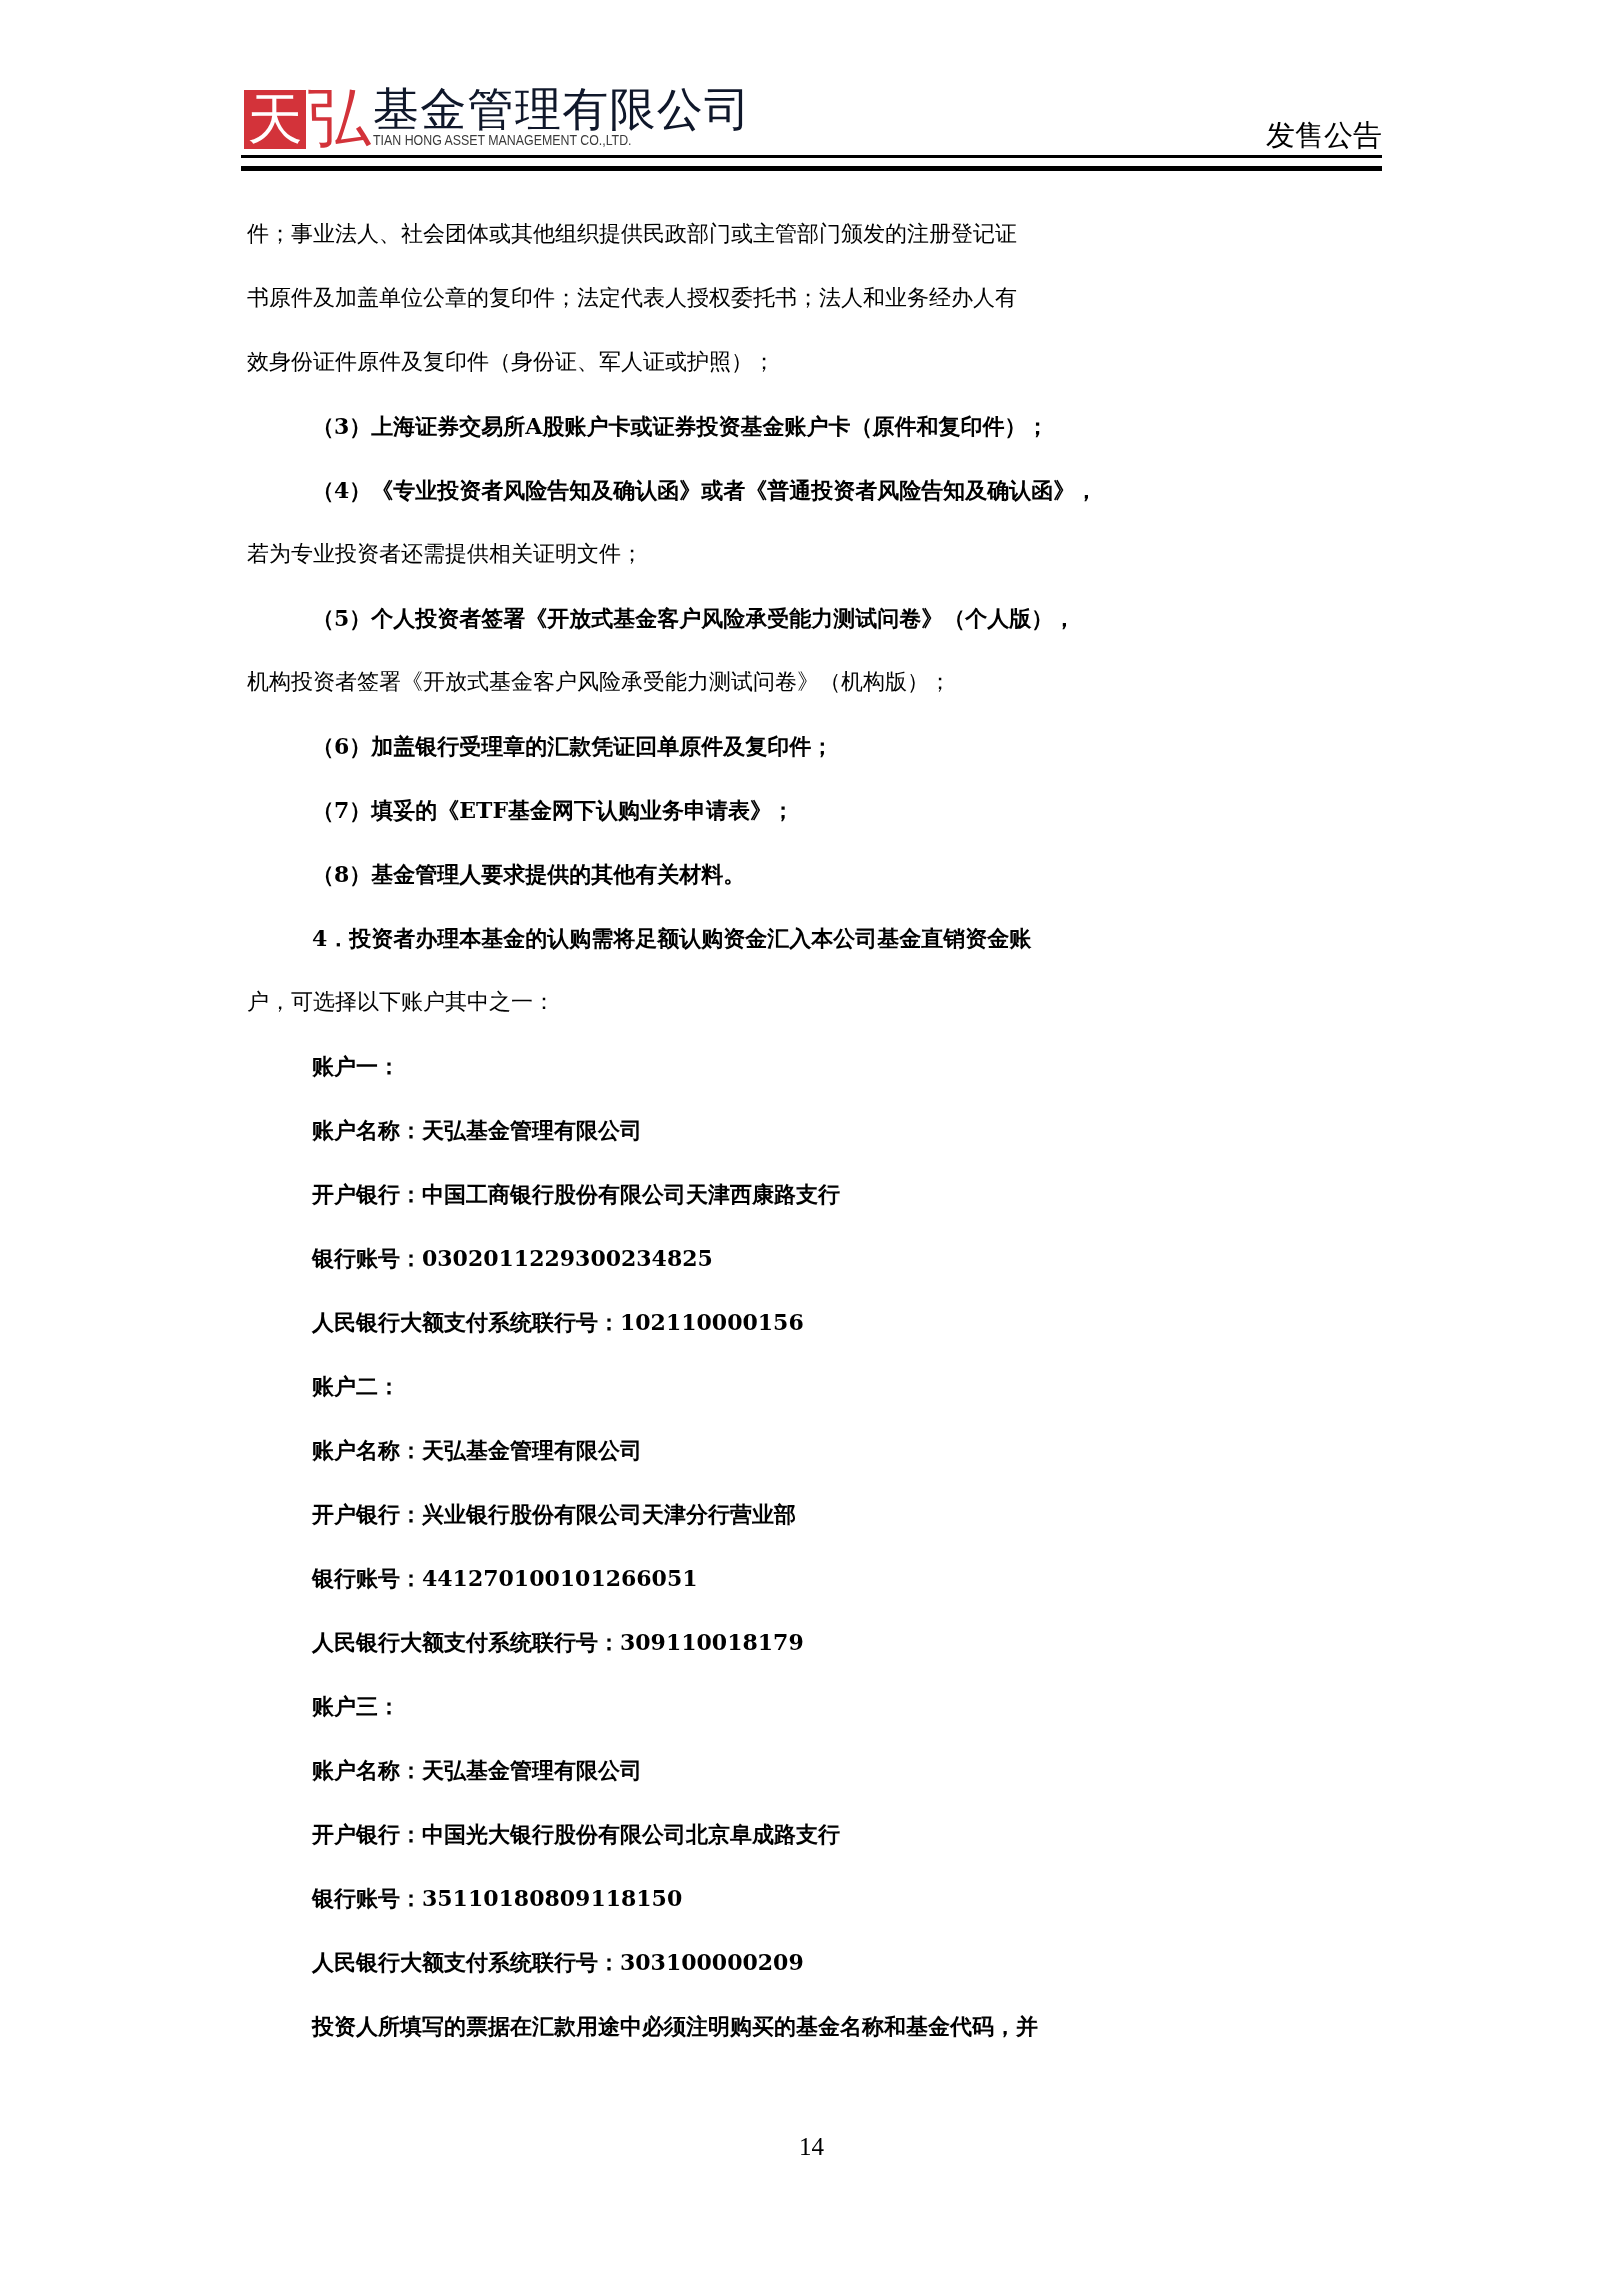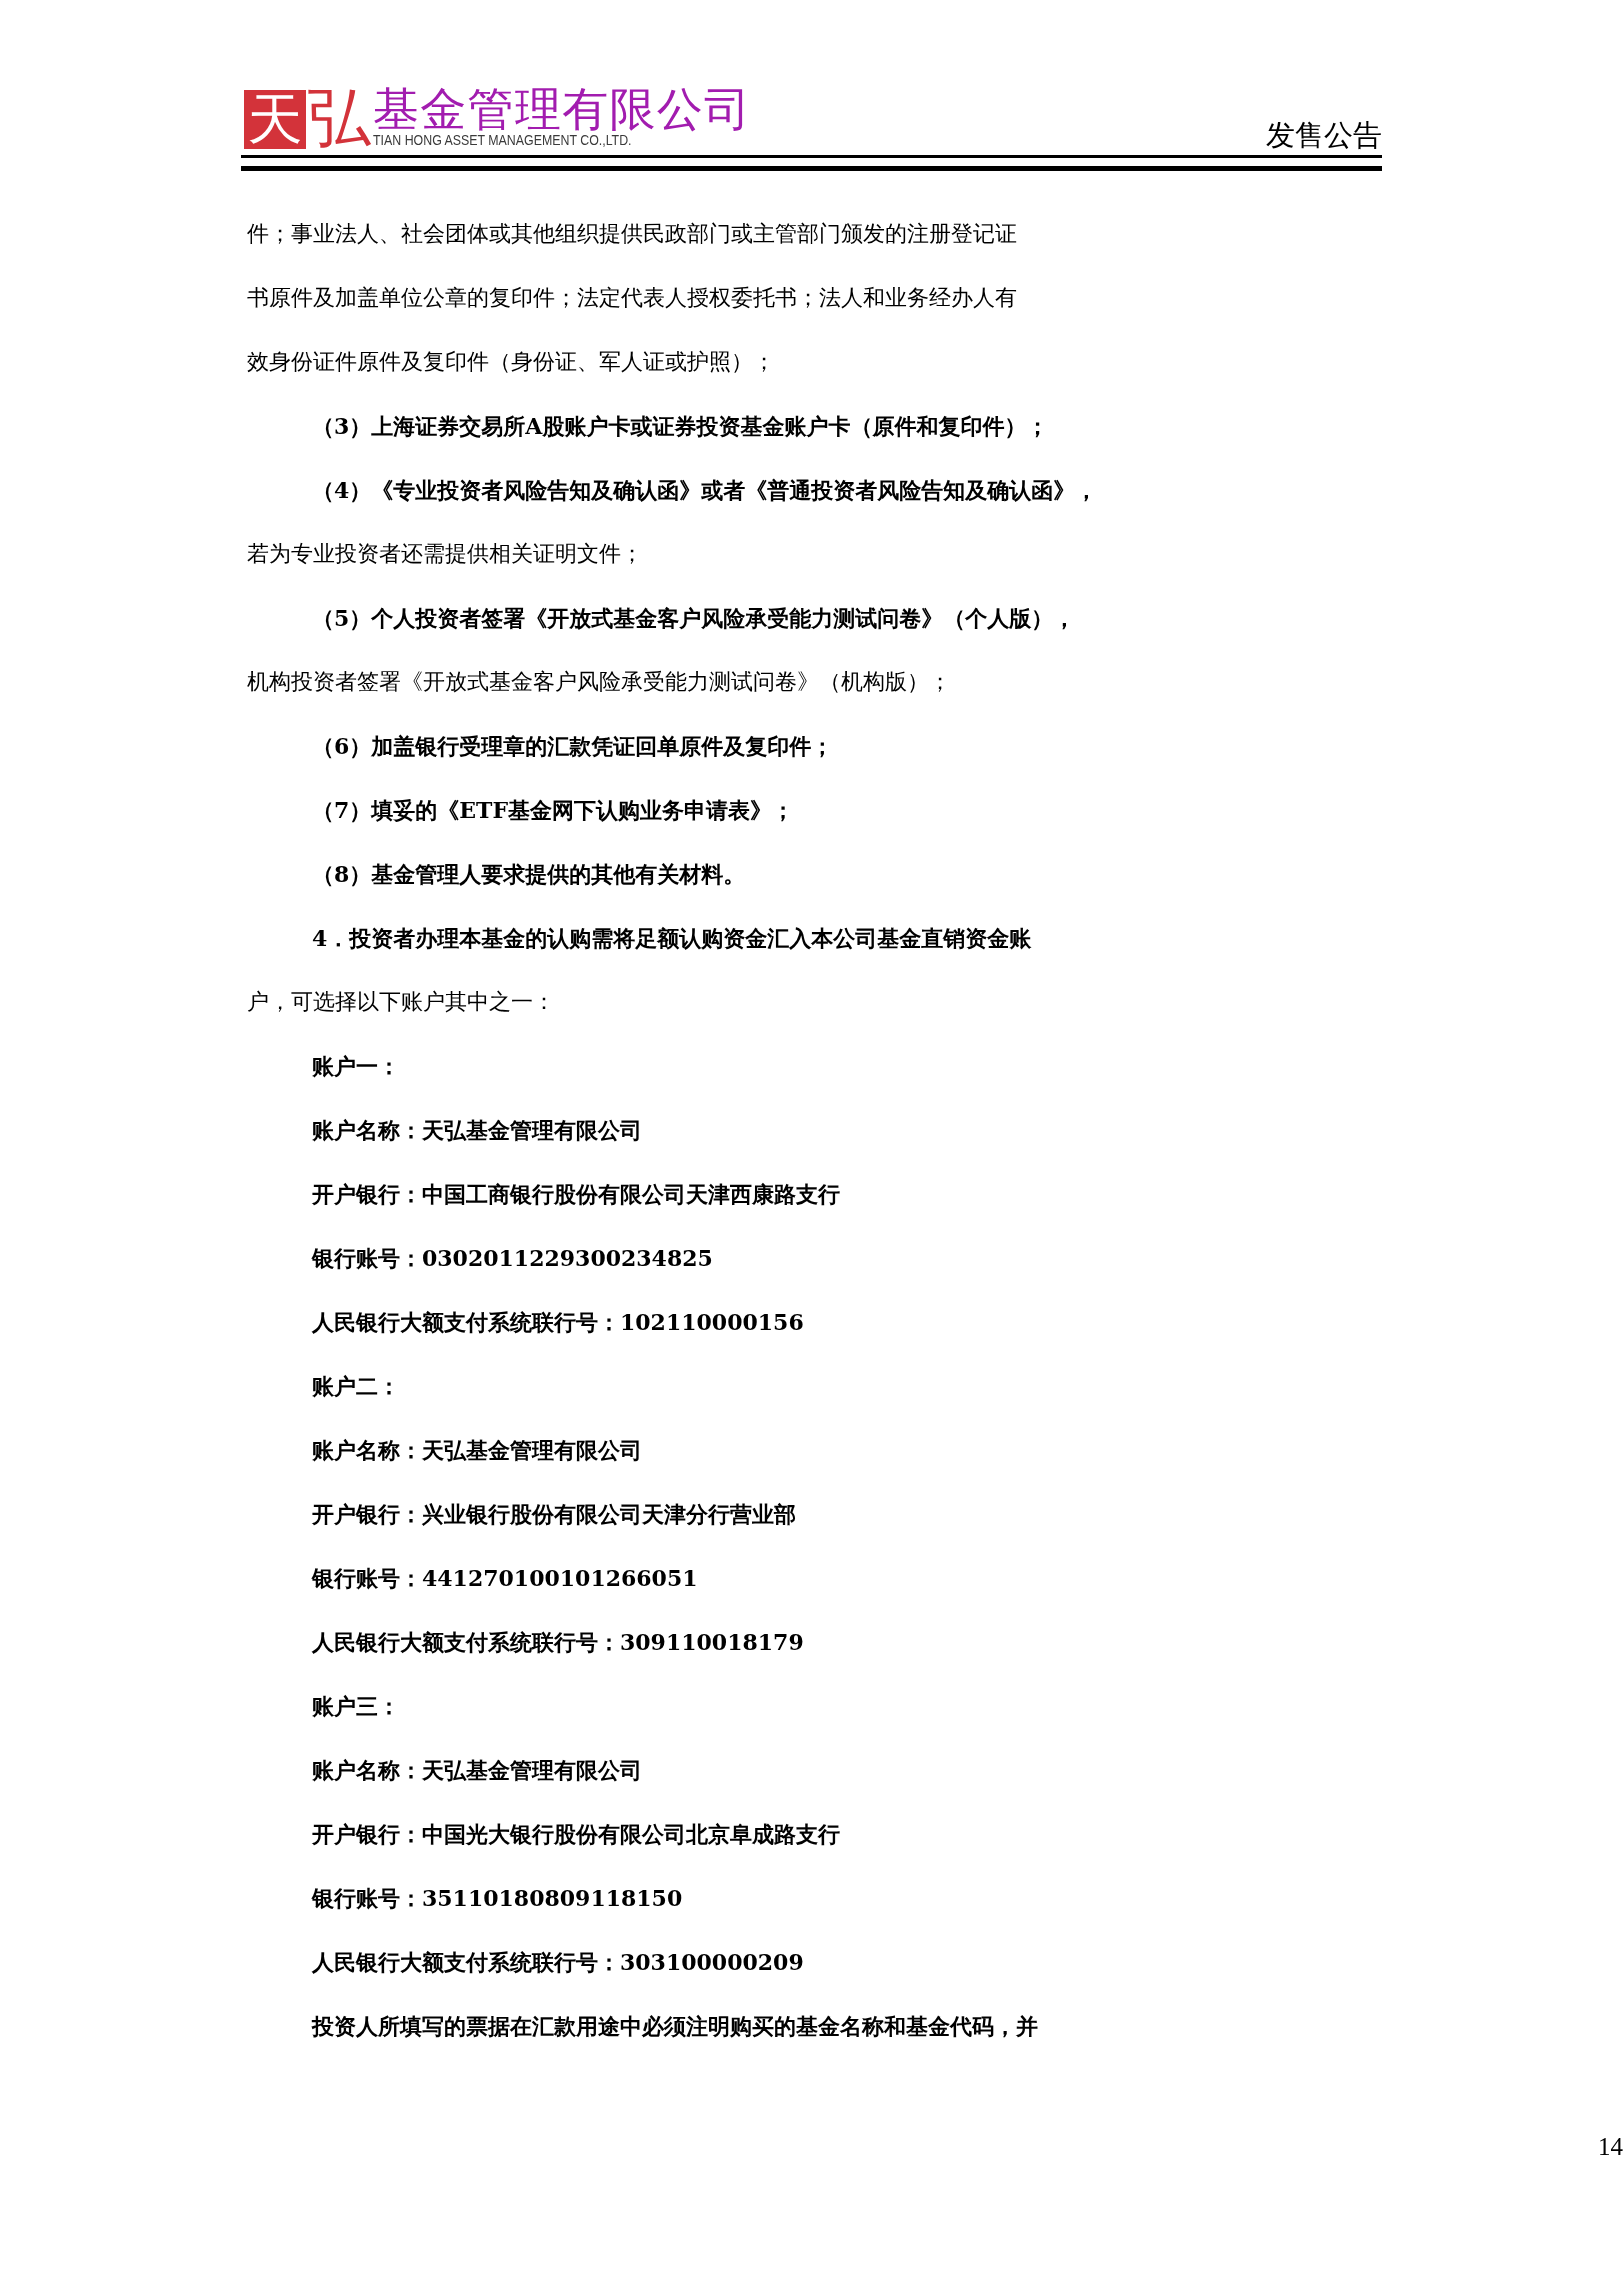--- a/index.html
+++ b/index.html
@@ -4,32 +4,32 @@
 <style>
   html, body { margin: 0; padding: 0; background: #ffffff; }
   body { width: 1623px; height: 2295px; position: relative; overflow: hidden;
          font-family: "DejaVu Serif", "Liberation Serif", serif; color: #000; }
   .logo-box { position: absolute; left: 244px; top: 90px; width: 62px; height: 59px;
               background: #d3333a; color: #fff; font-size: 55px; line-height: 59px;
               text-align: center; font-family: "DejaVu Sans", sans-serif; }
   .logo-hong { position: absolute; left: 308px; top: 85px; font-size: 63px; line-height: 65px;
                color: #d3333a; font-family: "DejaVu Sans", sans-serif; }
   .logo-cn { position: absolute; left: 373px; top: 86px; font-size: 46px; line-height: 47px;
-             color: #a21caf; letter-spacing: 1.3px; font-family: "DejaVu Sans", sans-serif; }
+             color: #0f172a; letter-spacing: 1.3px; font-family: "DejaVu Sans", sans-serif; }
   .logo-en { position: absolute; left: 373px; top: 133px; font-size: 14.4px; line-height: 15.7px;
              color: #3a3a3a; font-family: "Liberation Sans", sans-serif; transform: scaleX(0.86);
              transform-origin: left top; white-space: nowrap; }
   .doc-type { position: absolute; left: 1266px; top: 118px; font-size: 29px; line-height: 34px;
               white-space: nowrap; text-align: right; }
   .rule-thin { position: absolute; left: 241px; top: 155px; width: 1141px; height: 2.6px; background: #000; }
   .rule-thick { position: absolute; left: 241px; top: 166px; width: 1141px; height: 4.6px; background: #000; }
   .body { position: absolute; left: 247px; top: 202px; width: 1132px; }
   .line { height: 64px; line-height: 64px; font-size: 22px; white-space: nowrap; }
   .indent { padding-left: 65px; font-weight: bold; }
-  .page-num { position: absolute; left: 0; width: 1623px; top: 2132px; text-align: right;
+  .page-num { position: absolute; left: 0; width: 1623px; top: 2132px; text-align: center;
               font-size: 25px; line-height: 29px; font-family: "Liberation Serif", serif; }
 </style>
 </head>
 <body>
 
 <div>
   <div class="logo-box">天</div>
   <div class="logo-hong">弘</div>
   <div class="logo-cn">基金管理有限公司</div>
   <div class="logo-en">TIAN HONG ASSET MANAGEMENT CO.,LTD.</div>

